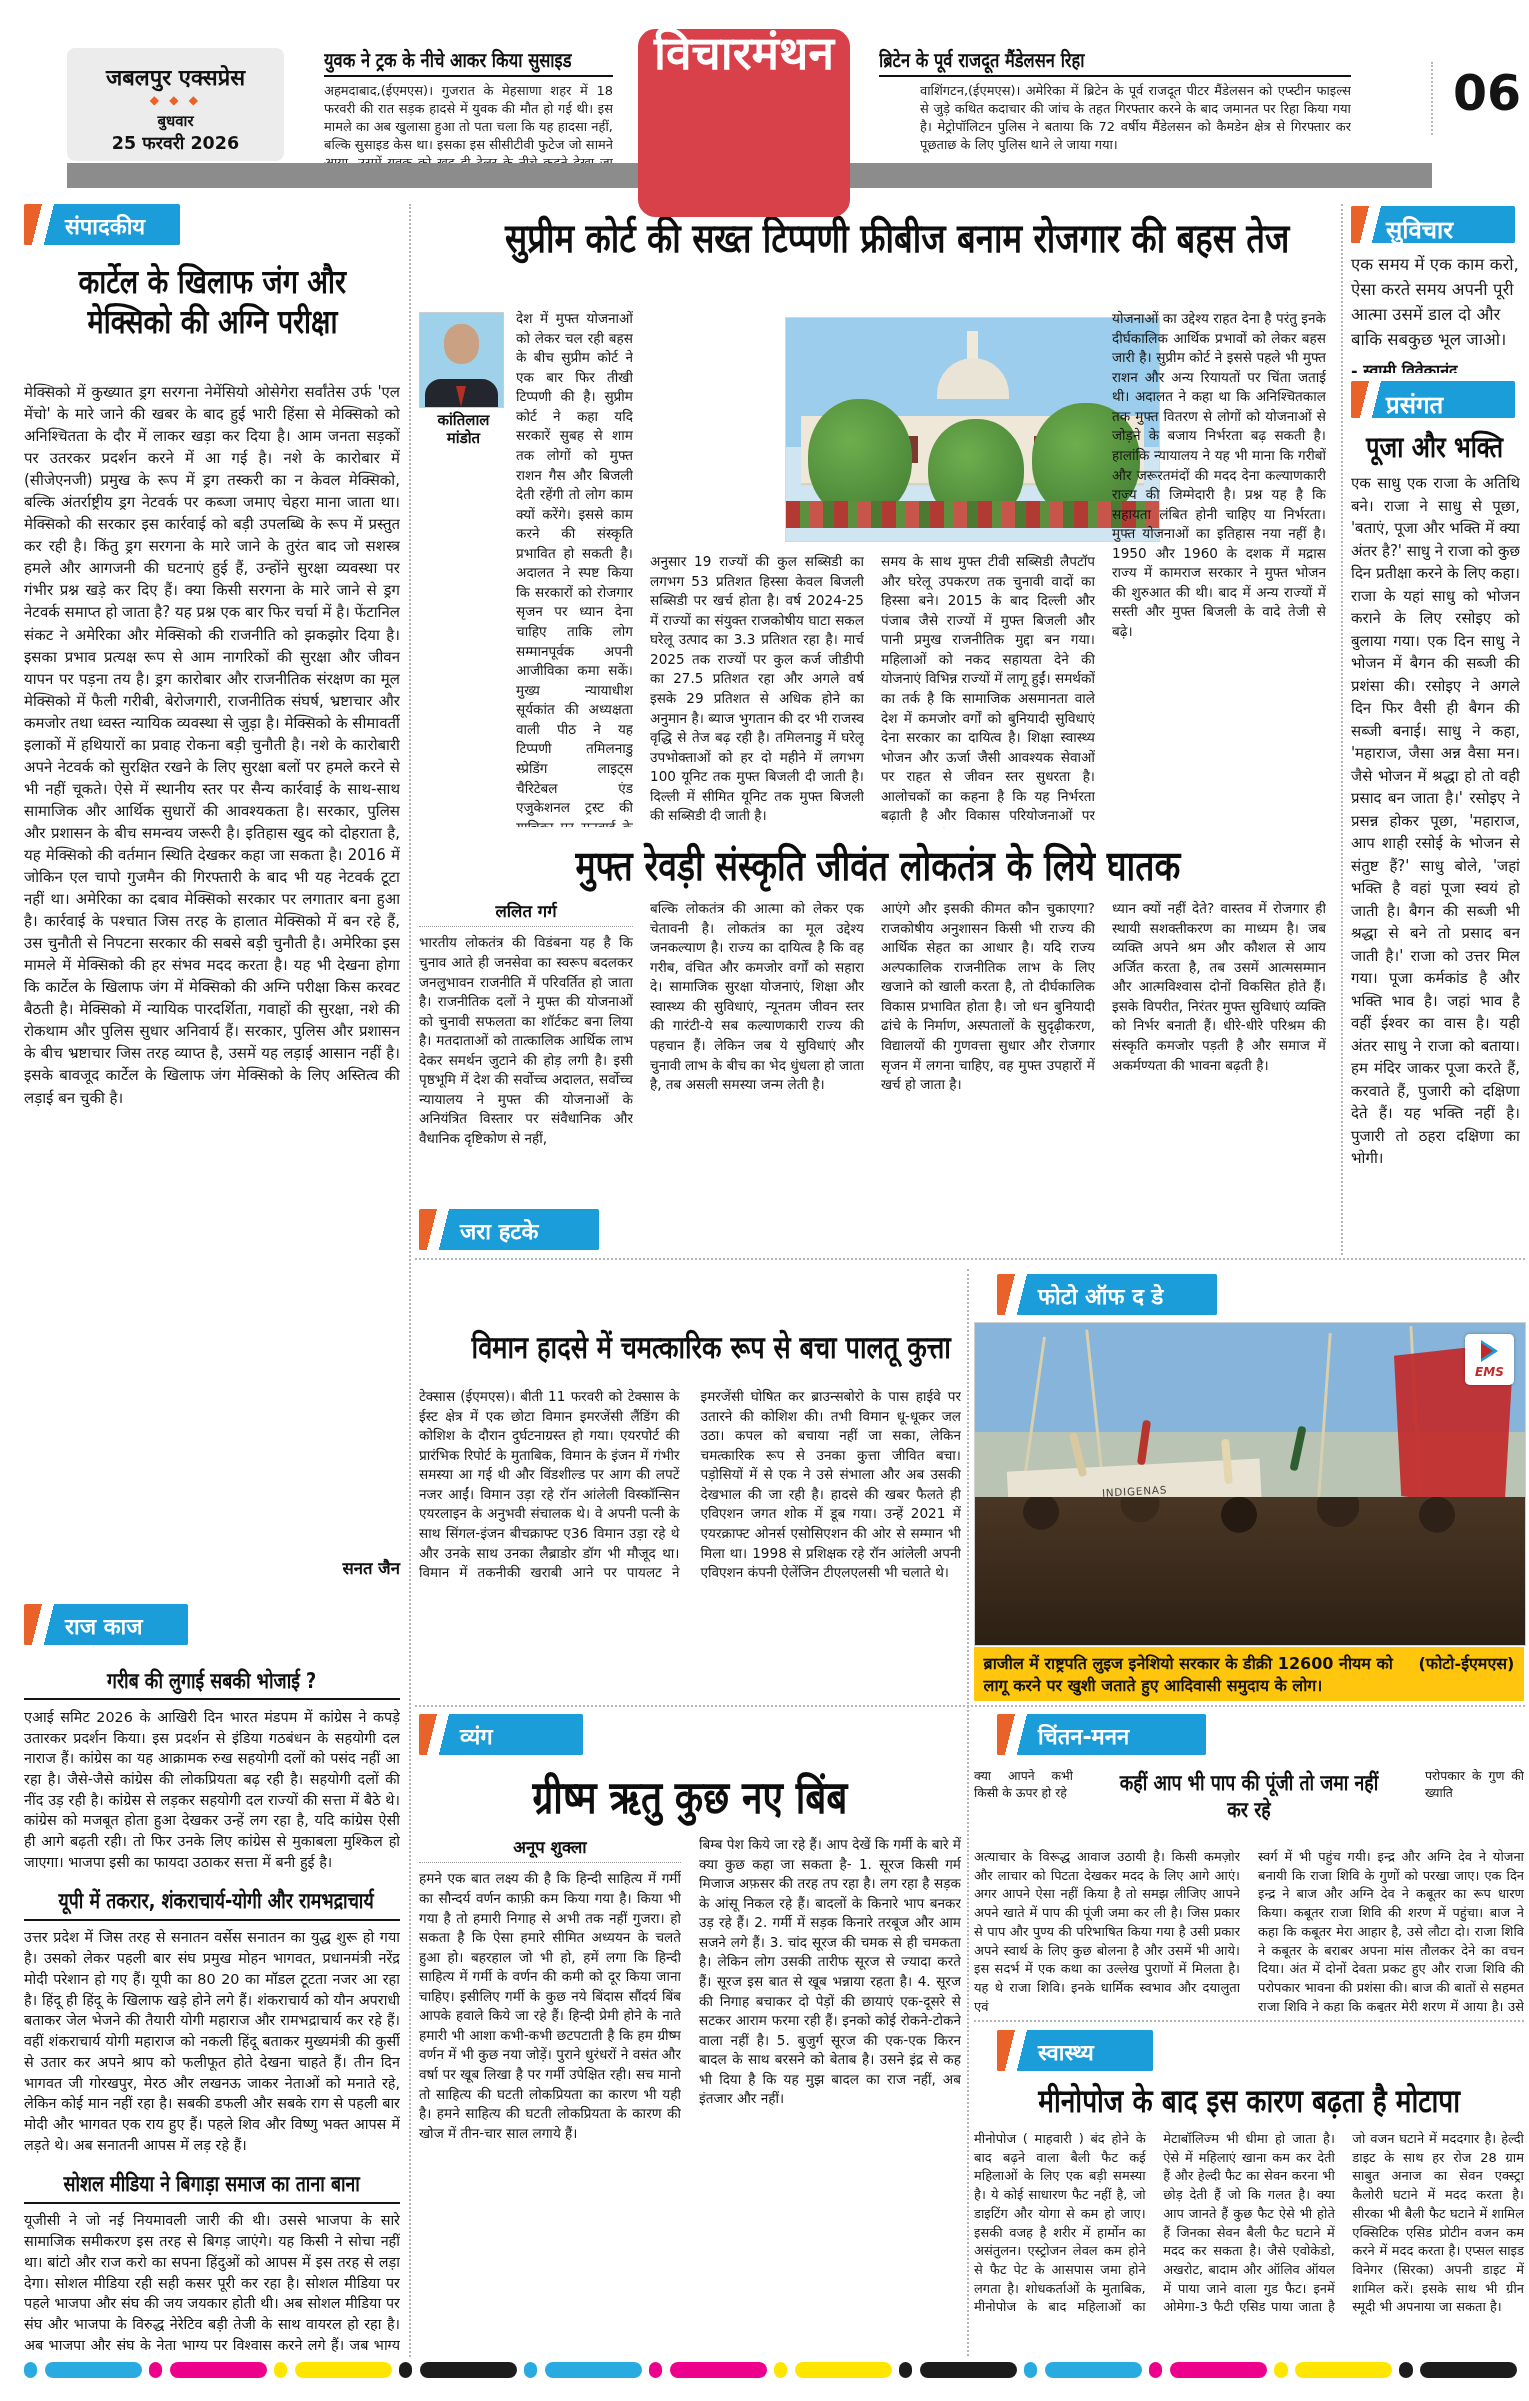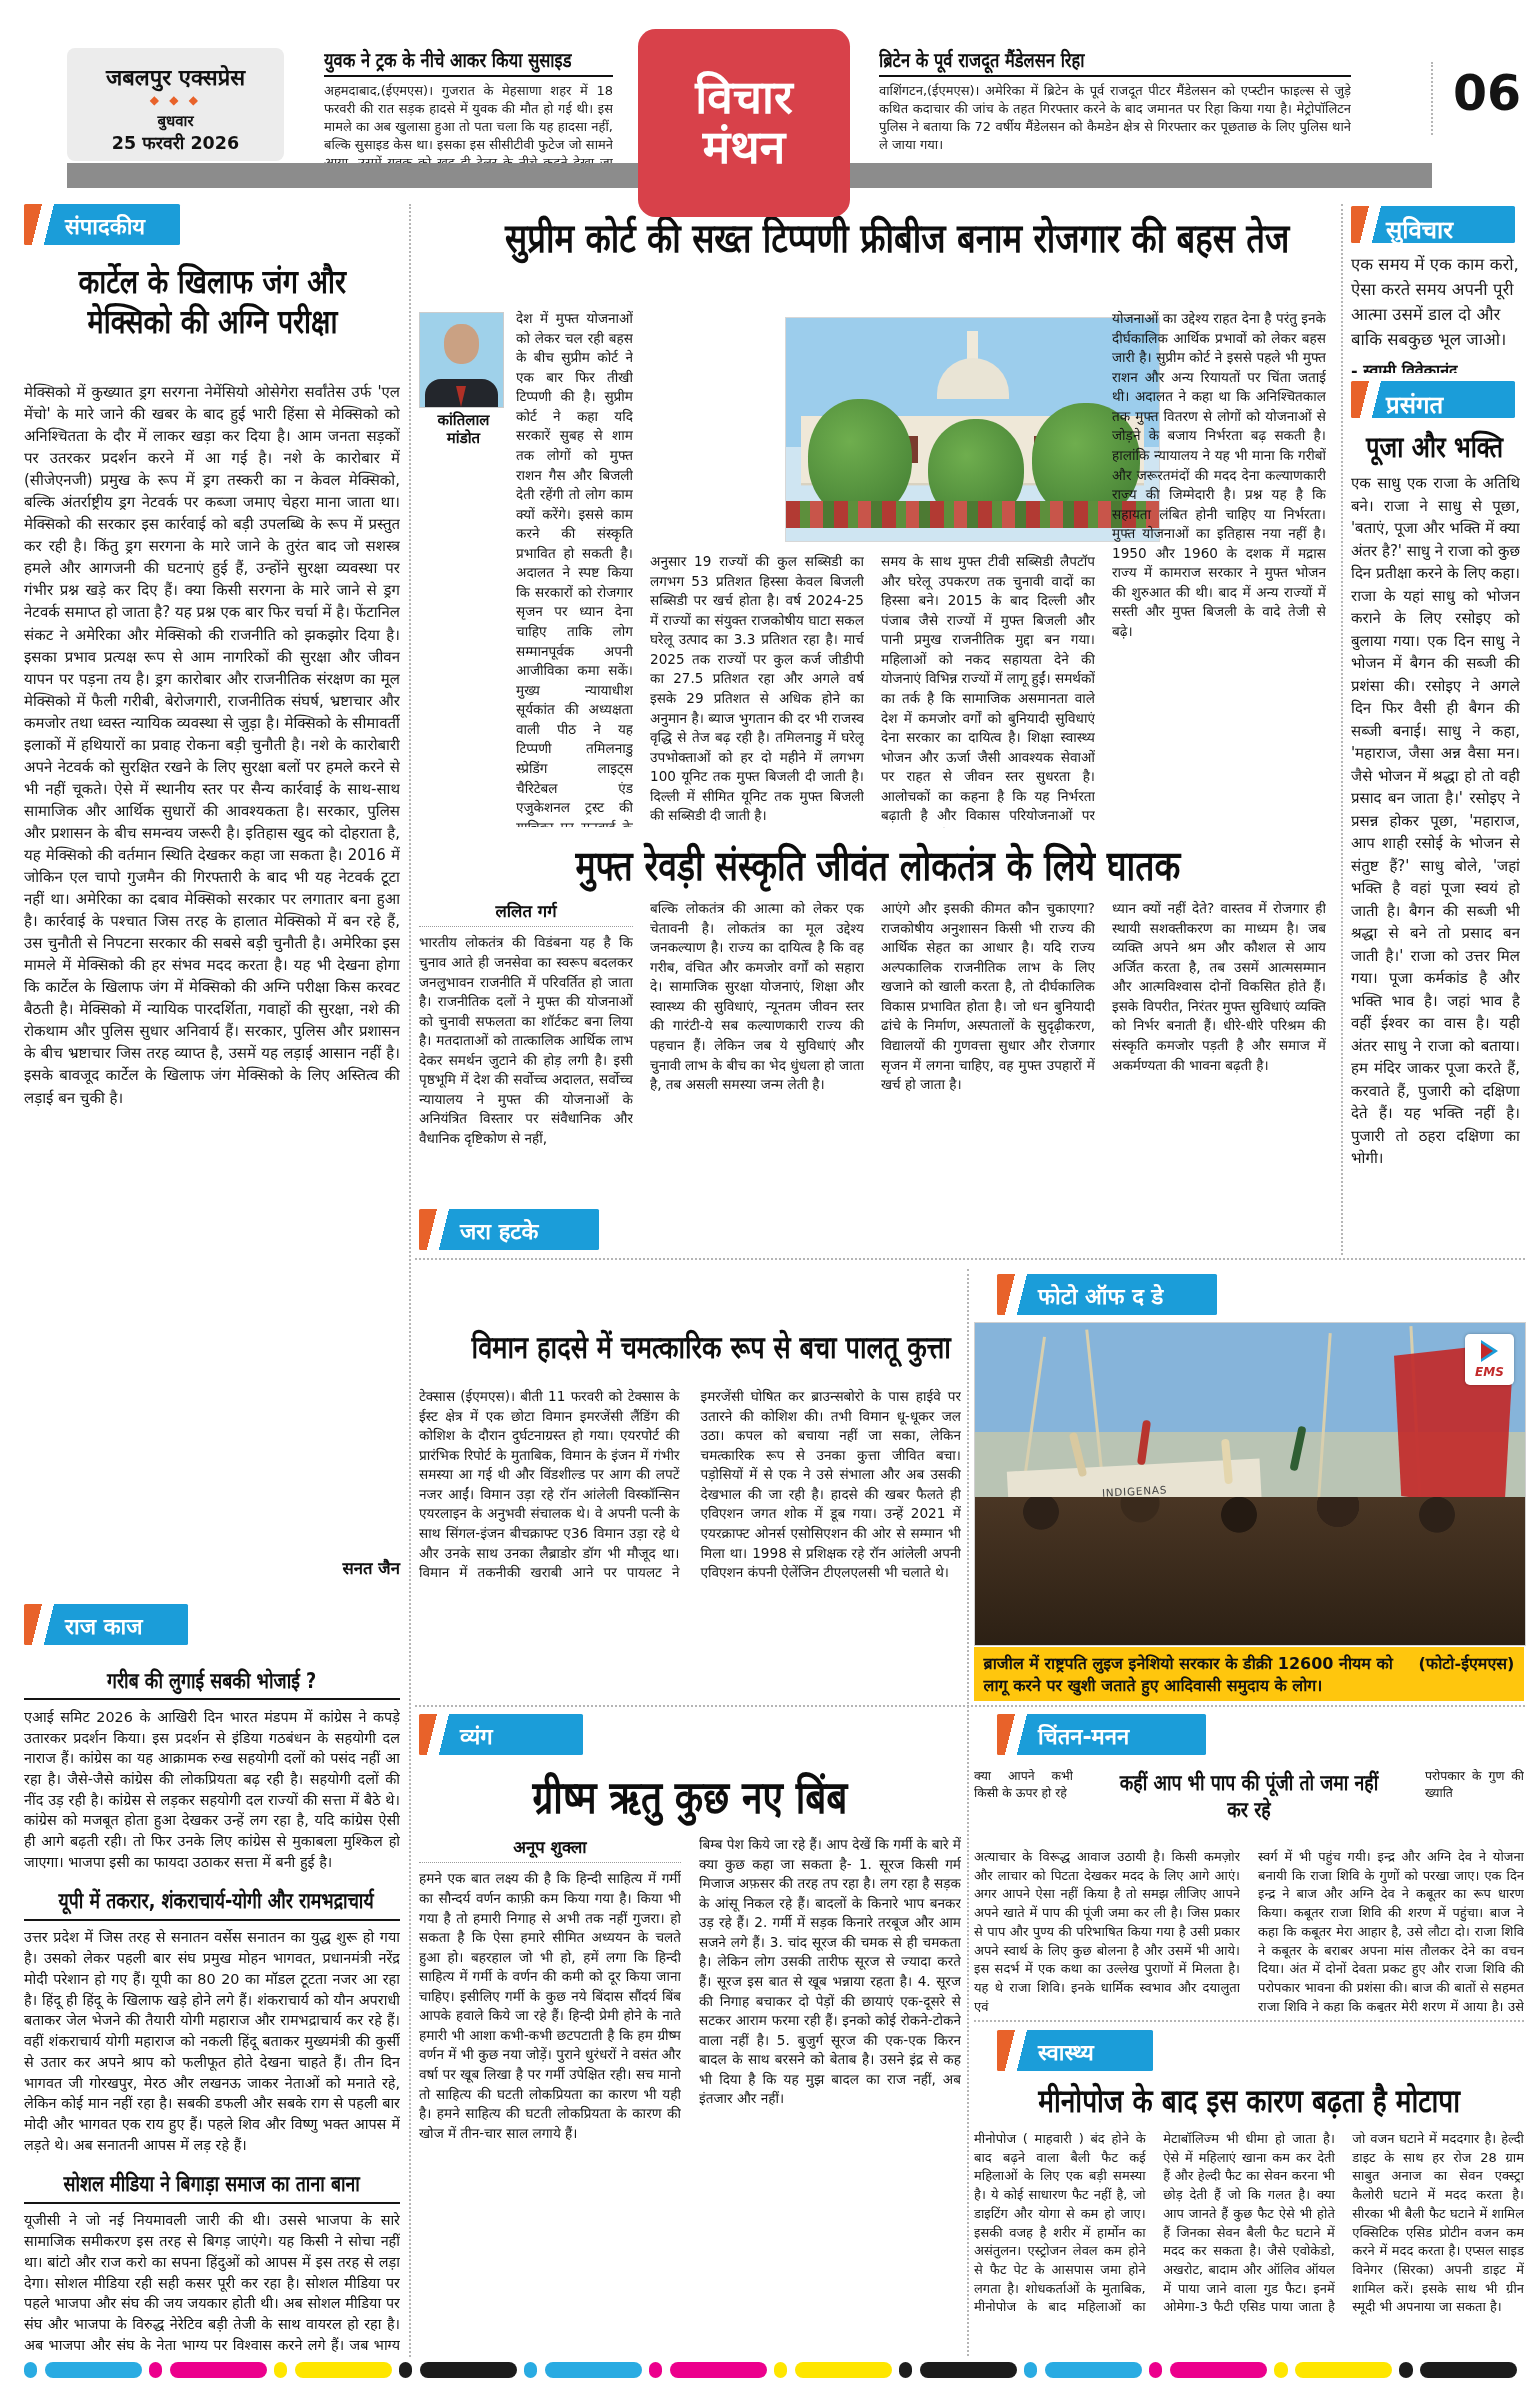--- a/index.html
+++ b/index.html
@@ -16,21 +16,21 @@
   .vdot{border-left:2.4px dotted #b5b5b5;width:0;}
   .hdot{border-top:2.4px dotted #b5b5b5;height:0;}
   .body-txt{font-size:13.6px;line-height:1.44;text-align:justify;color:#161616;overflow:hidden;}
   .headline{font-weight:bold;color:#0e0e0e;text-align:center;}
   .rule-head{font-weight:bold;font-size:21.5px;text-align:center;border-bottom:2.4px solid #141414;
              padding:1.6px 0 4.8px 0;margin:11px 0 6.4px 0;}
   .masthead{background:#ececec;border-radius:8px;text-align:center;padding-top:12.8px;box-sizing:border-box;}
   .brief-head{font-weight:bold;font-size:20px;border-bottom:2.4px solid #101010;padding-bottom:2px;white-space:nowrap;overflow:hidden;}
   .brief-body{font-size:13px;line-height:1.38;font-weight:500;color:#1c1c1c;text-align:justify;margin-top:4.8px;overflow:hidden;}
   .logo-box{background:#d8414a;border-radius:17.5px;color:#fff;font-weight:bold;text-align:center;
-            display:flex;flex-direction:column;justify-content:center;line-height:1.08;font-size:46px;z-index:5;}
+            display:flex;flex-direction:row;justify-content:center;line-height:1.08;font-size:46px;z-index:5;}
   .gray-band{background:#8c8c8c;}
   .pagenum{font-size:49px;font-weight:bold;color:#141414;}
   .byline{font-weight:bold;font-size:16.7px;text-align:center;border-bottom:1.6px dotted #9a9a9a;padding-bottom:4px;margin-bottom:6.4px;}
   .photo-sc{background:linear-gradient(#9ccdec 0 58%,#cfe5f2 58% 100%);overflow:hidden;border:0.8px solid #d7d7d7;}
   .sc-dome{position:absolute;left:50%;top:18%;width:72px;height:41px;margin-left:-36px;background:#e9e4d5;border-radius:72px 72px 0 0;}
   .sc-pillar{position:absolute;left:50%;top:6%;width:11px;height:56px;margin-left:-5.6px;background:#efe9da;}
   .sc-build{position:absolute;left:4%;bottom:26%;width:92%;height:30%;background:#efe8d8;box-shadow:0 2.4px 0 #d9d2c0;}
   .sc-win{position:absolute;width:21px;height:27px;background:#7a3b2e;bottom:30%;}
   .sc-tree{position:absolute;background:radial-gradient(circle at 40% 35%,#6fae4e,#3f7a31);border-radius:48%;}
   .sc-flowers{position:absolute;left:0;bottom:6%;width:100%;height:12%;
@@ -89,21 +89,21 @@
     <div class="brief-body" style="height:86px;">अहमदाबाद,(ईएमएस)। गुजरात के मेहसाणा शहर में 18 फरवरी की रात सड़क हादसे में युवक की मौत हो गई थी। इस मामले का अब खुलासा हुआ तो पता चला कि यह हादसा नहीं, बल्कि सुसाइड केस था। इसका इस सीसीटीवी फुटेज जो सामने आया, उसमें युवक को खुद ही ट्रेलर के नीचे कूदते देखा जा सकता है।</div>
   </div>
 
   <div class="abs logo-box" style="left:638px;top:29px;width:212px;height:188px;">
     <div>विचार</div>
     <div>मंथन</div>
   </div>
 
   <div class="abs" style="left:879px;top:46px;width:472px;height:116px;">
     <div class="brief-head"><span class="condL">ब्रिटेन के पूर्व राजदूत मैंडेलसन रिहा</span></div>
-    <div class="brief-body" style="height:86px;">वाशिंगटन,(ईएमएस)। अमेरिका में ब्रिटेन के पूर्व राजदूत पीटर मैंडेलसन को एप्स्टीन फाइल्स से जुड़े कथित कदाचार की जांच के तहत गिरफ्तार करने के बाद जमानत पर रिहा किया गया है। मेट्रोपॉलिटन पुलिस ने बताया कि 72 वर्षीय मैंडेलसन को कैमडेन क्षेत्र से गिरफ्तार कर पूछताछ के लिए पुलिस थाने ले जाया गया।</div>
+    <div class="brief-body" style="height:86px;margin-left:41px;">वाशिंगटन,(ईएमएस)। अमेरिका में ब्रिटेन के पूर्व राजदूत पीटर मैंडेलसन को एप्स्टीन फाइल्स से जुड़े कथित कदाचार की जांच के तहत गिरफ्तार करने के बाद जमानत पर रिहा किया गया है। मेट्रोपॉलिटन पुलिस ने बताया कि 72 वर्षीय मैंडेलसन को कैमडेन क्षेत्र से गिरफ्तार कर पूछताछ के लिए पुलिस थाने ले जाया गया।</div>
   </div>
 
   <div class="abs vdot" style="left:1431px;top:62px;height:73px;"></div>
   <div class="abs pagenum" style="left:1453px;top:65px;">06</div>
 
   <div class="abs gray-band" style="left:67px;top:163px;width:1365px;height:25px;"></div>
 
   <div class="abs vdot" style="left:409px;top:204px;height:2153px;"></div>
   <div class="abs vdot" style="left:1341px;top:204px;height:1051px;"></div>
   <div class="abs vdot" style="left:967px;top:1269px;height:1087px;"></div>

